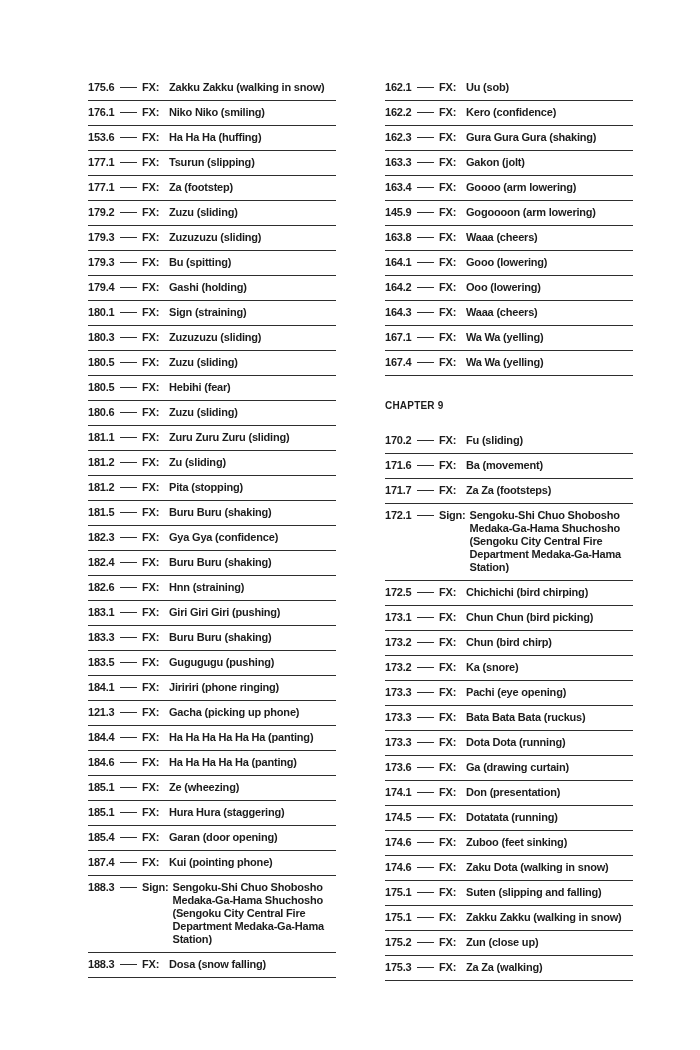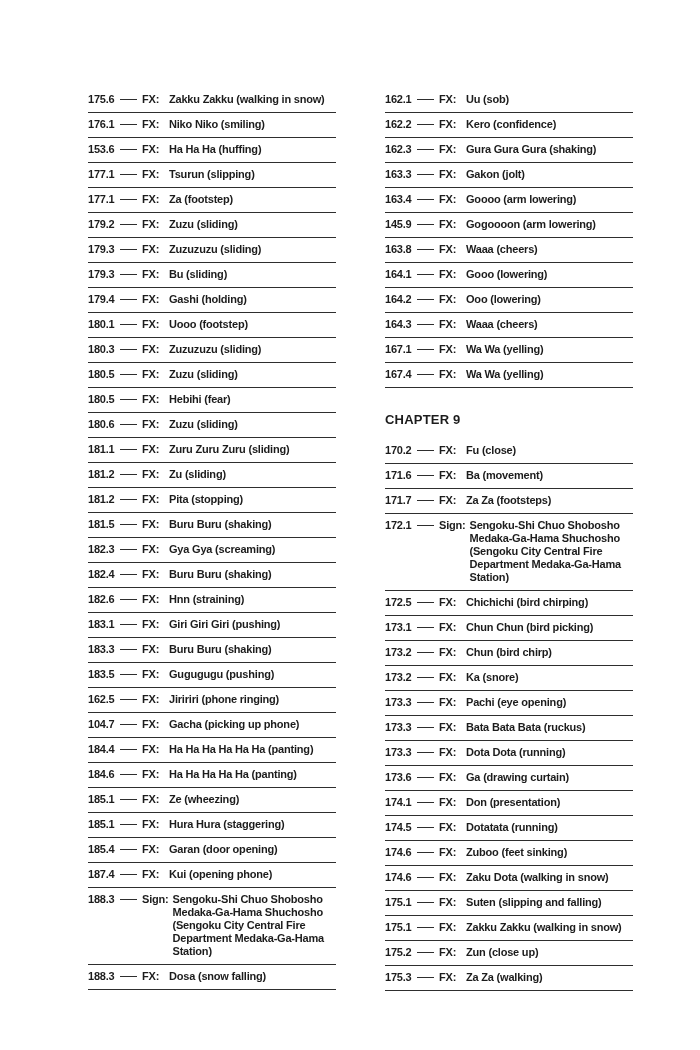--- a/index.html
+++ b/index.html
@@ -10,21 +10,21 @@
   body {
     width: 700px;
     height: 1050px;
     position: relative;
     font-family: "Liberation Sans", sans-serif;
     color: #1c1c1c;
   }
   .page {
     position: absolute;
     left: 88px;
-    top: 88px;
+    top: 76px;
     display: flex;
     gap: 49px;
   }
   .col {
     width: 248px;
     display: flex;
     flex-direction: column;
   }
   .entry {
     display: flex;
@@ -51,24 +51,24 @@
   .label {
     flex: 0 0 auto;
     min-width: 23px;
     margin-right: 4px;
     white-space: nowrap;
   }
   .text {
     flex: 1;
   }
   .chapter-heading {
-    font-size: 13px;
+    font-size: 10px;
     font-weight: bold;
     letter-spacing: 0.2px;
-    margin: 24px 0 12px 0;
+    margin: 24px 0 18px 0;
   }
 </style>
 </head>
 <body>
 
 <div class="page">
   <div class="col">
       <div class="entry">
         <span class="num">175.6</span>
         <span class="leader"></span>
@@ -108,33 +108,33 @@
       <div class="entry">
         <span class="num">179.3</span>
         <span class="leader"></span>
         <span class="label">FX:</span>
         <span class="text">Zuzuzuzu (sliding)</span>
       </div>
       <div class="entry">
         <span class="num">179.3</span>
         <span class="leader"></span>
         <span class="label">FX:</span>
-        <span class="text">Bu (sliding)</span>
+        <span class="text">Bu (spitting)</span>
       </div>
       <div class="entry">
         <span class="num">179.4</span>
         <span class="leader"></span>
         <span class="label">FX:</span>
         <span class="text">Gashi (holding)</span>
       </div>
       <div class="entry">
         <span class="num">180.1</span>
         <span class="leader"></span>
         <span class="label">FX:</span>
-        <span class="text">Uooo (footstep)</span>
+        <span class="text">Sign (straining)</span>
       </div>
       <div class="entry">
         <span class="num">180.3</span>
         <span class="leader"></span>
         <span class="label">FX:</span>
         <span class="text">Zuzuzuzu (sliding)</span>
       </div>
       <div class="entry">
         <span class="num">180.5</span>
         <span class="leader"></span>
@@ -174,21 +174,21 @@
       <div class="entry">
         <span class="num">181.5</span>
         <span class="leader"></span>
         <span class="label">FX:</span>
         <span class="text">Buru Buru (shaking)</span>
       </div>
       <div class="entry">
         <span class="num">182.3</span>
         <span class="leader"></span>
         <span class="label">FX:</span>
-        <span class="text">Gya Gya (screaming)</span>
+        <span class="text">Gya Gya (confidence)</span>
       </div>
       <div class="entry">
         <span class="num">182.4</span>
         <span class="leader"></span>
         <span class="label">FX:</span>
         <span class="text">Buru Buru (shaking)</span>
       </div>
       <div class="entry">
         <span class="num">182.6</span>
         <span class="leader"></span>
@@ -207,27 +207,27 @@
         <span class="label">FX:</span>
         <span class="text">Buru Buru (shaking)</span>
       </div>
       <div class="entry">
         <span class="num">183.5</span>
         <span class="leader"></span>
         <span class="label">FX:</span>
         <span class="text">Gugugugu (pushing)</span>
       </div>
       <div class="entry">
-        <span class="num">162.5</span>
+        <span class="num">184.1</span>
         <span class="leader"></span>
         <span class="label">FX:</span>
         <span class="text">Jiririri (phone ringing)</span>
       </div>
       <div class="entry">
-        <span class="num">104.7</span>
+        <span class="num">121.3</span>
         <span class="leader"></span>
         <span class="label">FX:</span>
         <span class="text">Gacha (picking up phone)</span>
       </div>
       <div class="entry">
         <span class="num">184.4</span>
         <span class="leader"></span>
         <span class="label">FX:</span>
         <span class="text">Ha Ha Ha Ha Ha Ha (panting)</span>
       </div>
@@ -252,21 +252,21 @@
       <div class="entry">
         <span class="num">185.4</span>
         <span class="leader"></span>
         <span class="label">FX:</span>
         <span class="text">Garan (door opening)</span>
       </div>
       <div class="entry">
         <span class="num">187.4</span>
         <span class="leader"></span>
         <span class="label">FX:</span>
-        <span class="text">Kui (opening phone)</span>
+        <span class="text">Kui (pointing phone)</span>
       </div>
       <div class="entry">
         <span class="num">188.3</span>
         <span class="leader"></span>
         <span class="label">Sign:</span>
         <span class="text">Sengoku-Shi Chuo Shobosho Medaka-Ga-Hama Shuchosho (Sengoku City Central Fire Department Medaka-Ga-Hama Station)</span>
       </div>
       <div class="entry">
         <span class="num">188.3</span>
         <span class="leader"></span>
@@ -345,21 +345,21 @@
         <span class="num">167.4</span>
         <span class="leader"></span>
         <span class="label">FX:</span>
         <span class="text">Wa Wa (yelling)</span>
       </div>
       <div class="chapter-heading">CHAPTER 9</div>
       <div class="entry">
         <span class="num">170.2</span>
         <span class="leader"></span>
         <span class="label">FX:</span>
-        <span class="text">Fu (close)</span>
+        <span class="text">Fu (sliding)</span>
       </div>
       <div class="entry">
         <span class="num">171.6</span>
         <span class="leader"></span>
         <span class="label">FX:</span>
         <span class="text">Ba (movement)</span>
       </div>
       <div class="entry">
         <span class="num">171.7</span>
         <span class="leader"></span>

